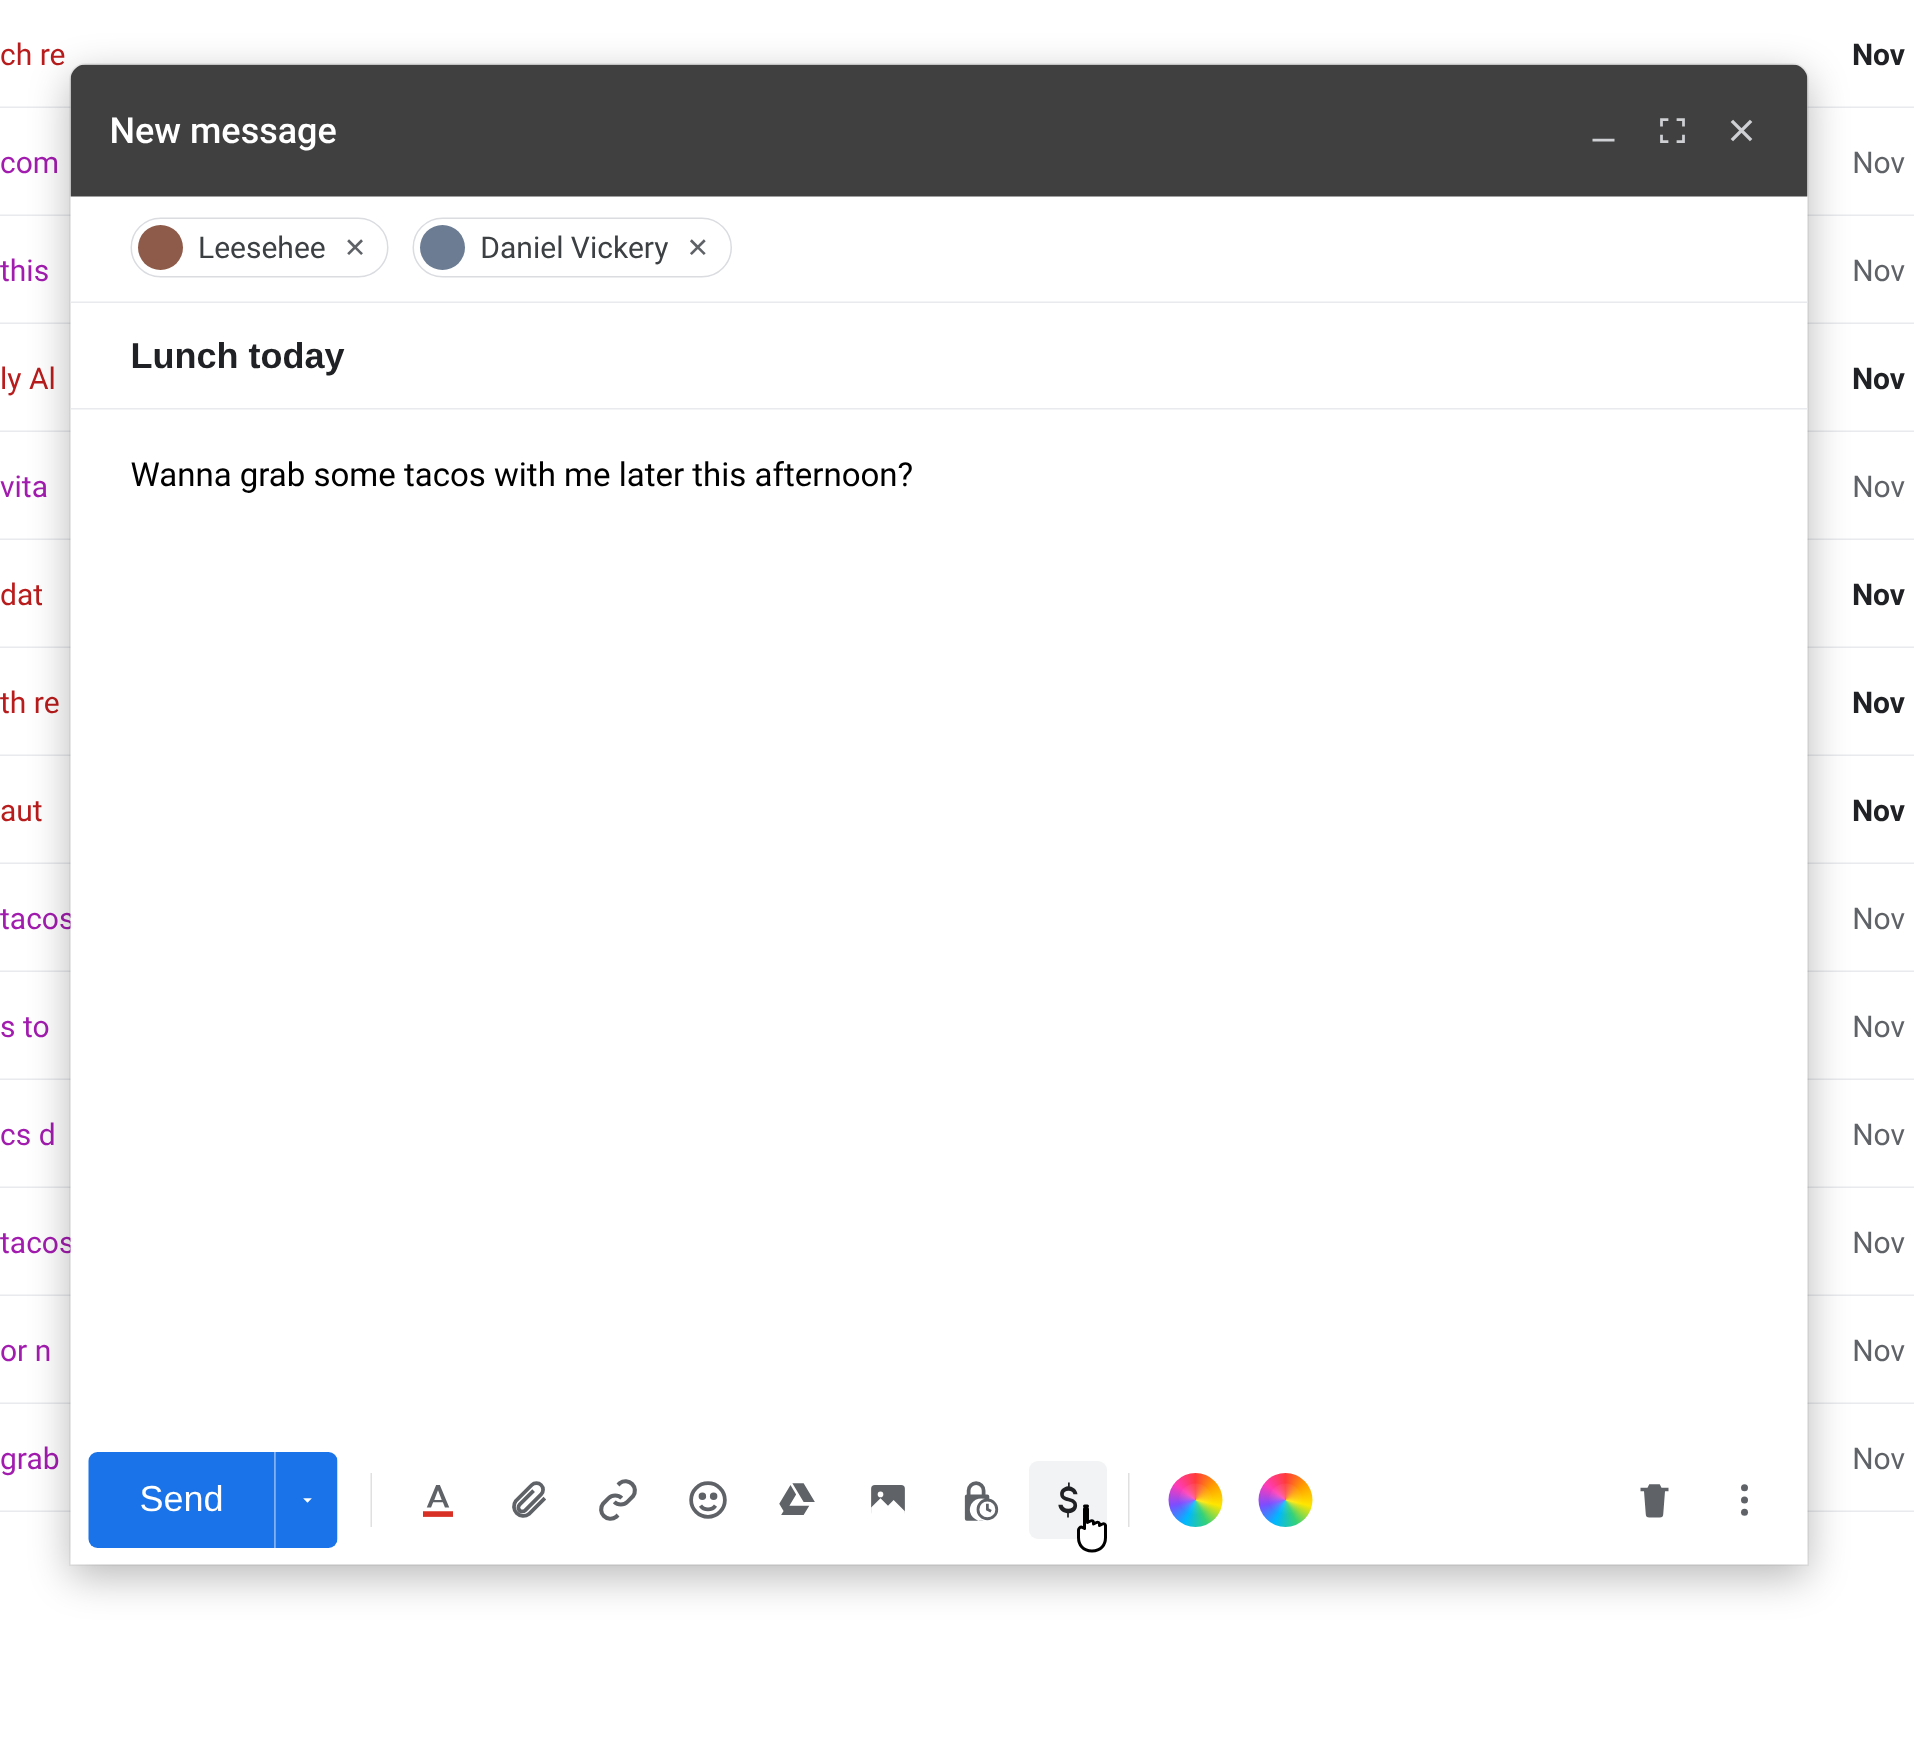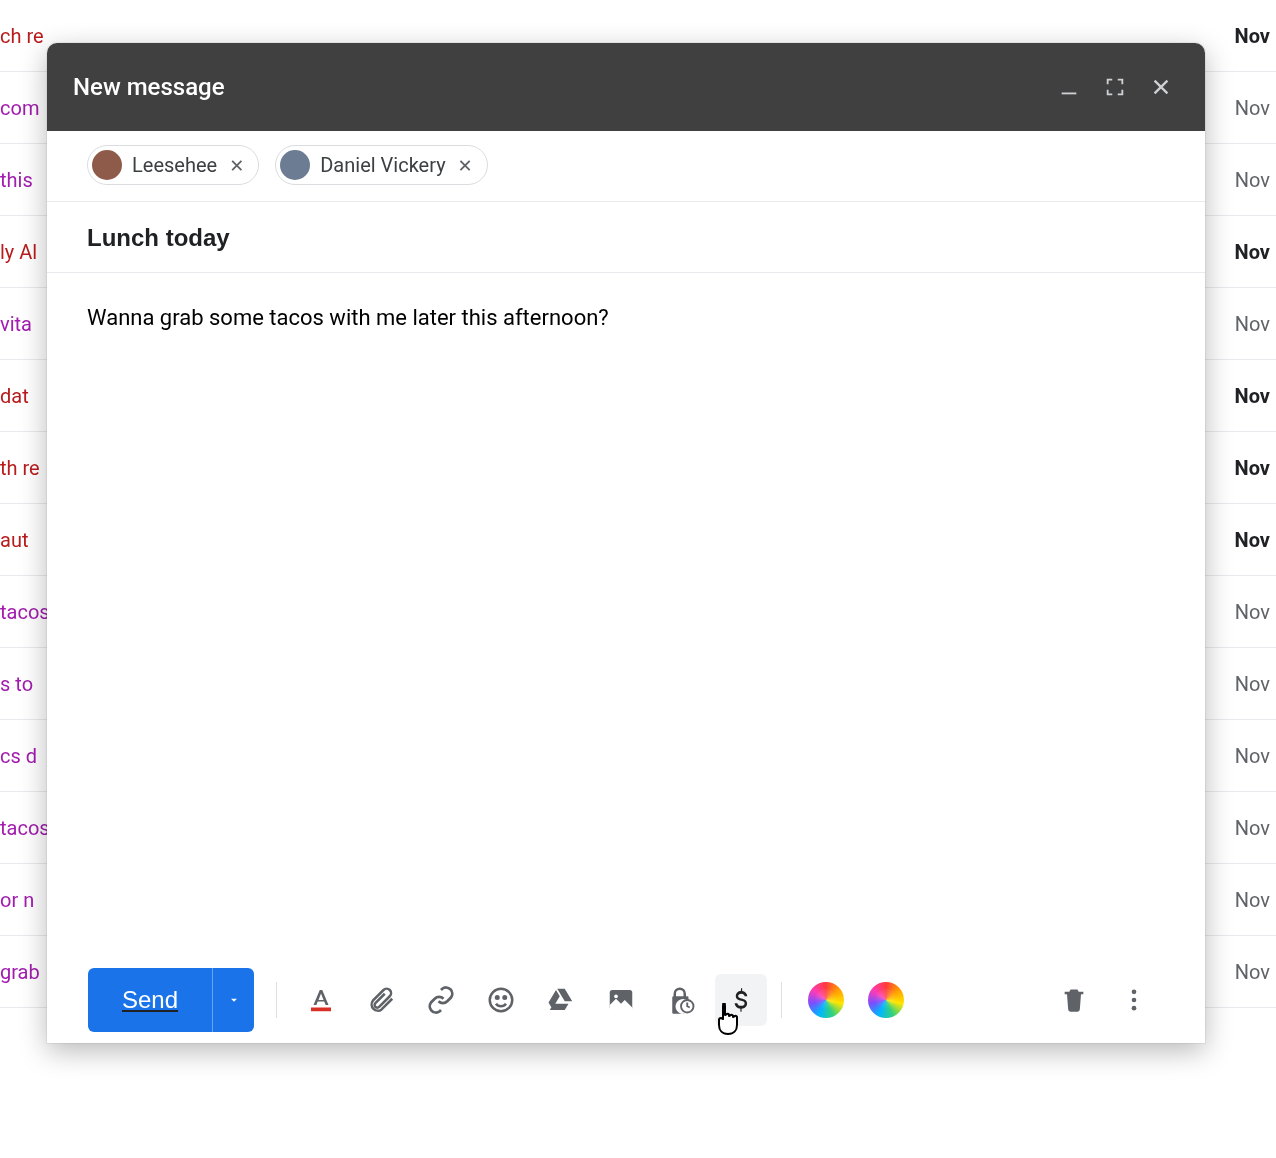--- a/index.html
+++ b/index.html
@@ -132,24 +132,23 @@
     font-size: 22px;
     color: #000000;
     line-height: 1.5;
     overflow: auto;
   }
 
   .toolbar {
     height: 86px;
     display: flex;
     align-items: center;
-    padding: 0 41px;
+    padding: 0 12px;
     gap: 0;
     position: relative;
-    text-decoration: underline;
   }
   .send-group {
     display: flex;
     align-items: center;
     margin-right: 12px;
   }
   .send-btn {
     background: #1a73e8;
     color: #fff;
     border: none;

